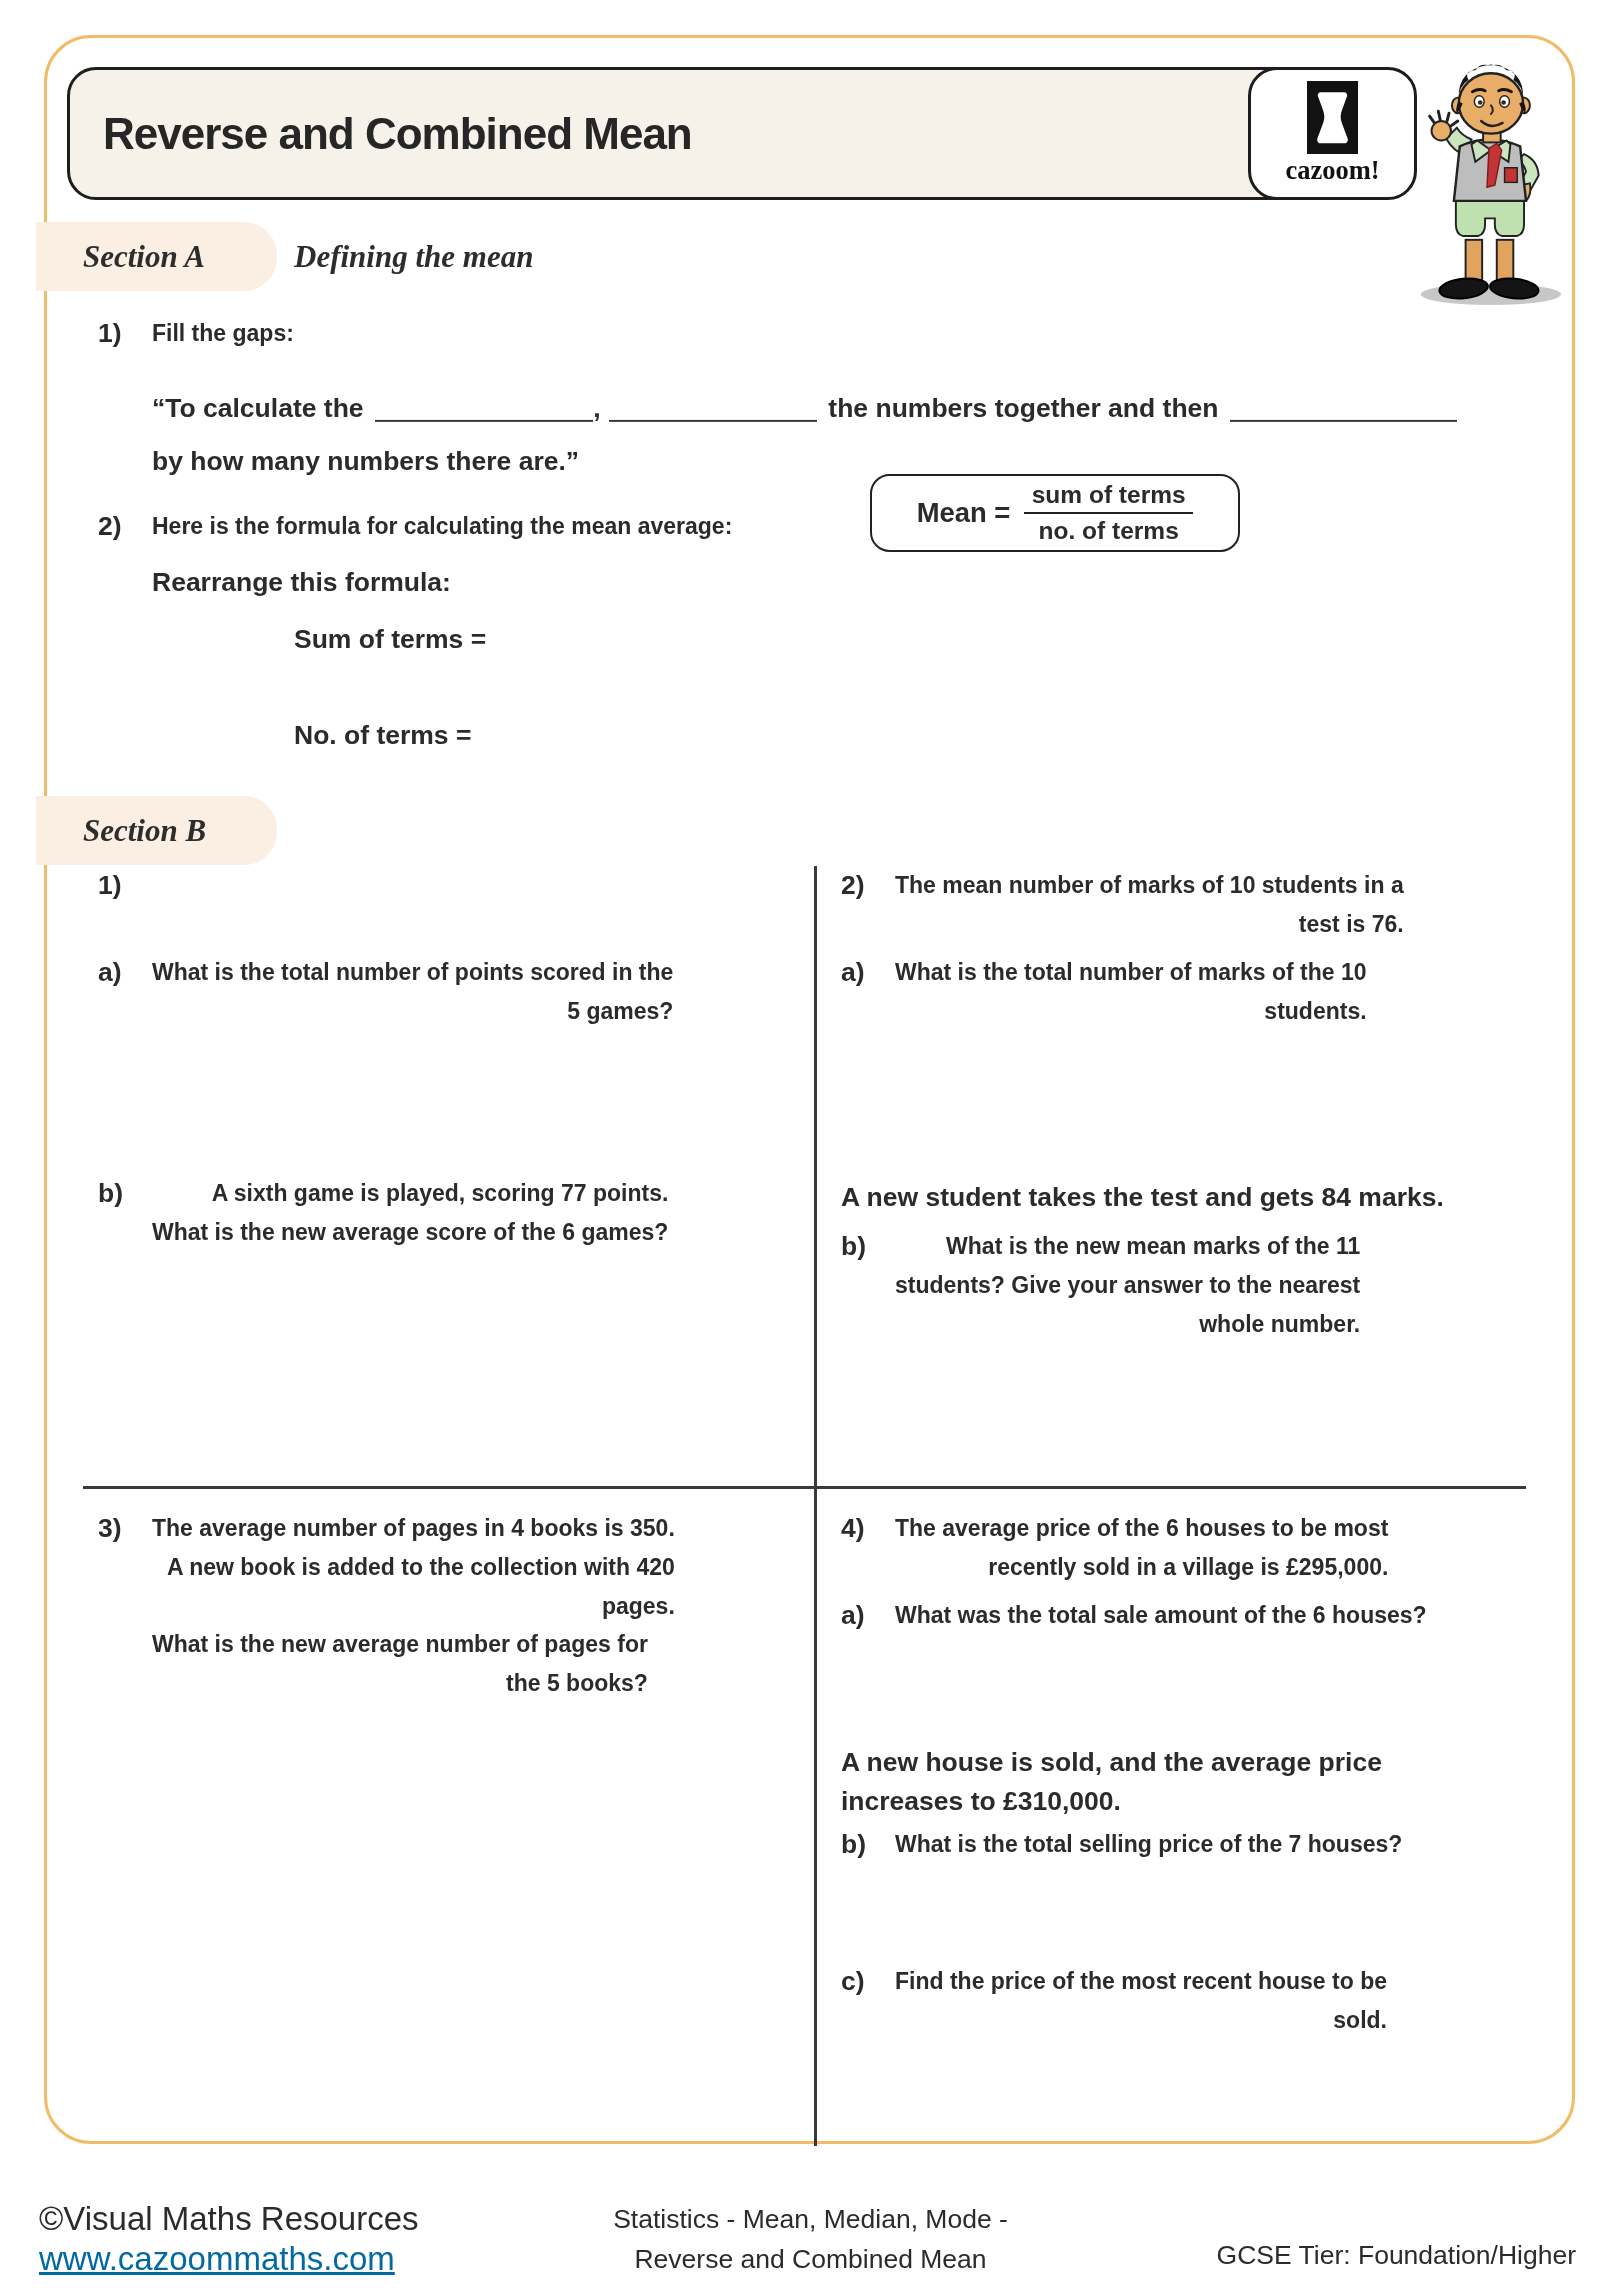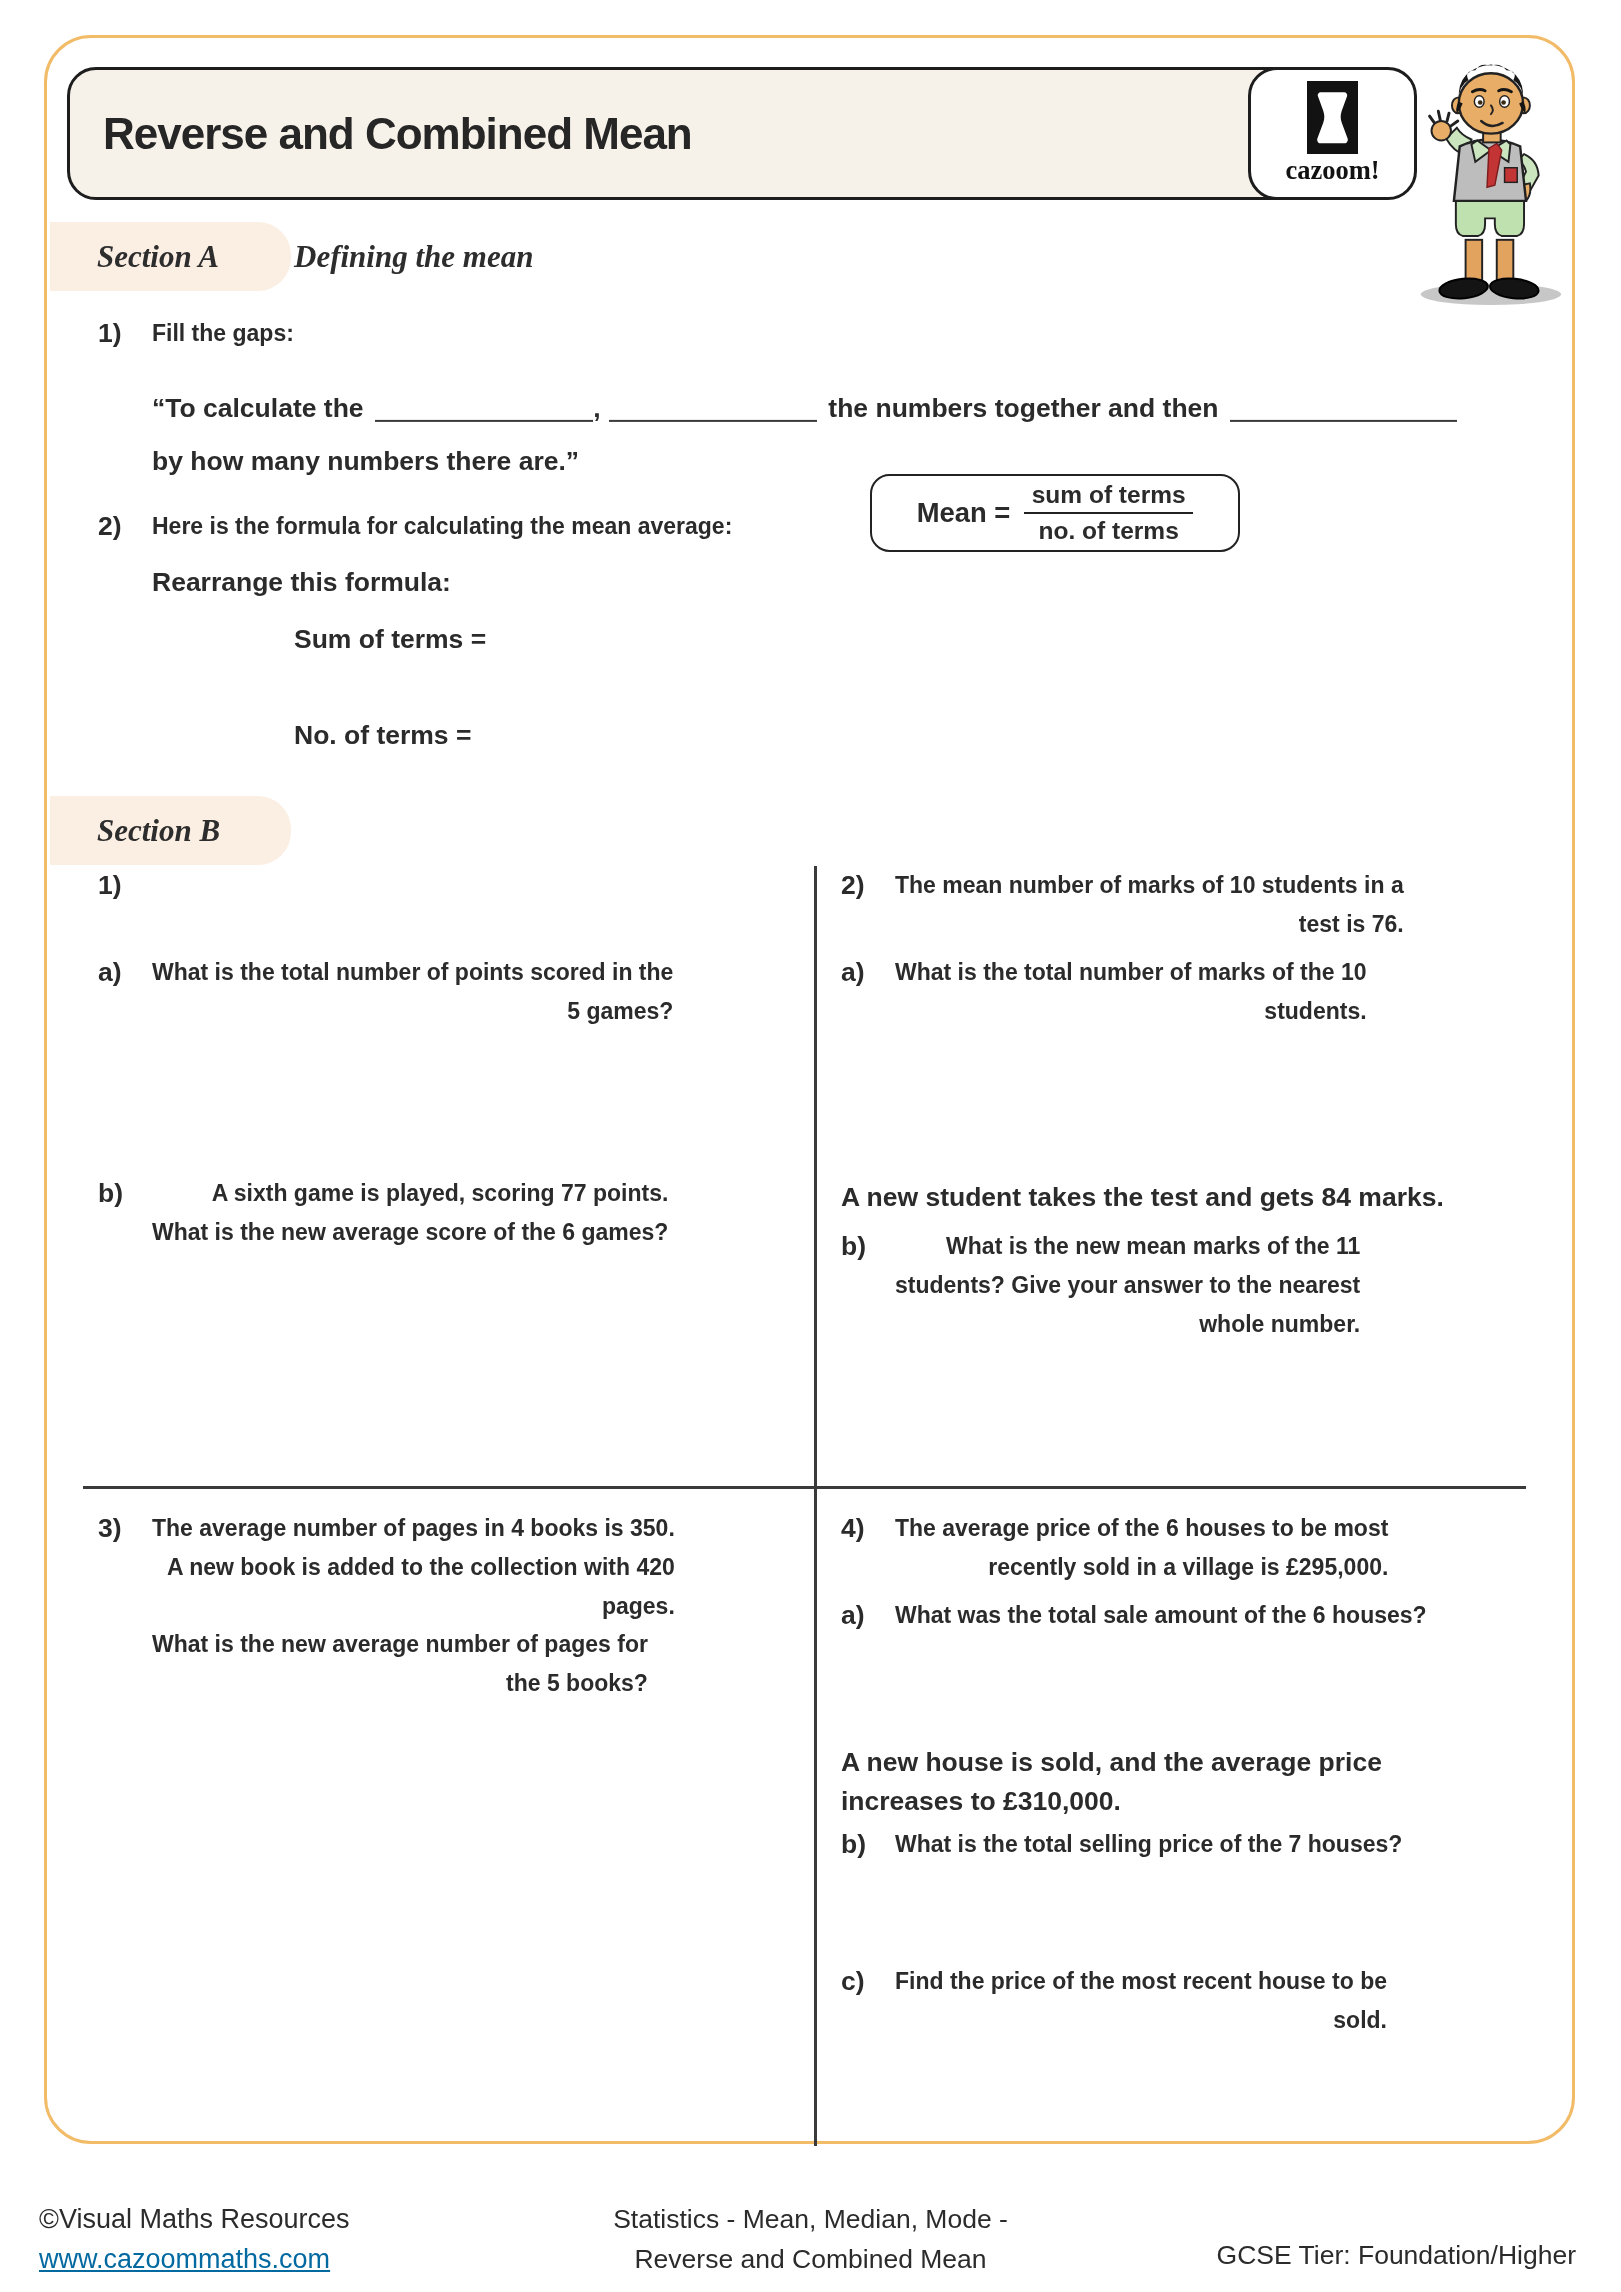--- a/index.html
+++ b/index.html
@@ -29,21 +29,21 @@
     background:#ffffff; border:3.9px solid #1d1d1d; border-radius:29px;
     display:flex; flex-direction:column; align-items:center; justify-content:center;margin-left:44px;
   }
   .logo-mark { width:51px; height:73px; background:#121212; display:flex; align-items:center; justify-content:center; }
   .logo-text { font-family:"Liberation Serif", serif; font-weight:bold; font-size:26.5px; color:#121212; margin-top:1px; }
 
   .mascot { position:absolute; left:1394px; top:45px; width:188px; height:263px; }
 
   
   .section-pill {
-    position:absolute; left:50px; width:241px; height:69px; background:#FBEEE2;
+    position:absolute; left:36px; width:241px; height:69px; background:#FBEEE2;
     border-radius:0 33px 33px 0; display:flex; align-items:center; padding-left:47px;
   }
   .pill-label, .subtitle {
     font-family:"Liberation Serif", serif; font-style:italic; font-weight:bold;
     font-size:31px; color:#2d2d2d;
   }
   .subtitle { position:absolute; left:294px; top:222px; height:69px; display:flex; align-items:center; }
 
   
   .qrow { position:absolute; display:flex; align-items:flex-start; }
@@ -76,21 +76,21 @@
 
   
   .vdiv { position:absolute; left:814px; top:866px; width:2.9px; height:1280px; background:#3a3a3a; }
   .hdiv { position:absolute; left:83px; top:1486px; width:1443px; height:2.9px; background:#3a3a3a; }
 
   
   .col-left  { left:98px; width:686px; }
   .col-right { left:841px; width:700px; }
 
   
-  .footer-left { position:absolute; left:39px; top:2199px; font-size:27px; line-height:40px; }
+  .footer-left { position:absolute; left:39px; top:2199px; font-size:33px; line-height:40px; }
   .footer-link { color:#0369a1; text-decoration:underline; cursor:pointer; }
   .footer-center { position:absolute; left:0; right:0; top:2199px; text-align:center; font-size:26.5px; line-height:40px; }
   .footer-right { position:absolute; right:45px; top:2240px; font-size:26.5px; }
 </style>
 </head>
 <body>
 
 <div class="frame"></div>
 
 <div class="title-box">

